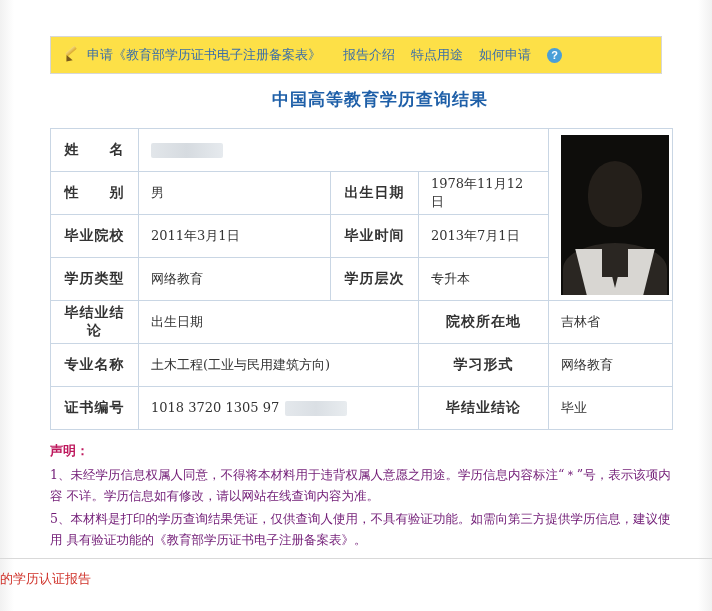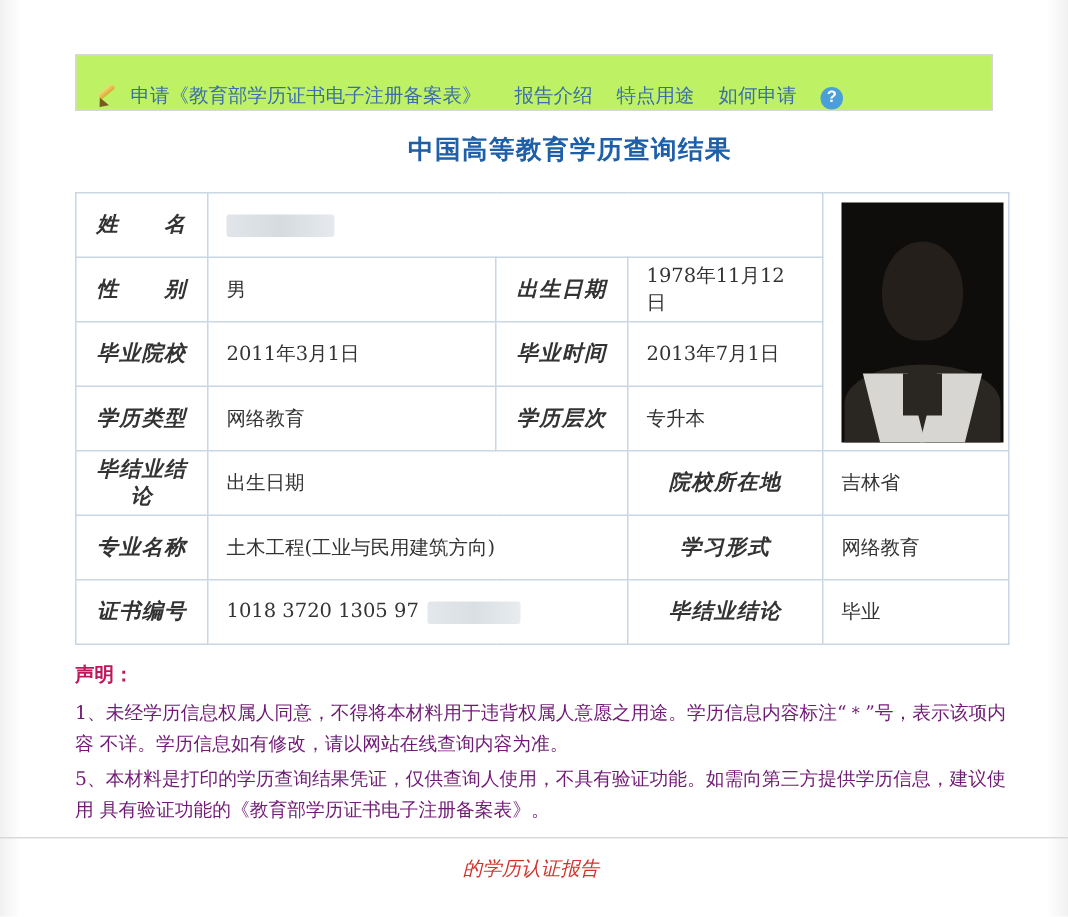--- a/index.html
+++ b/index.html
@@ -24,23 +24,23 @@
   }
   
   .notice-bar {
     position: absolute;
     left: 50px;
     top: 36px;
     width: 612px;
     height: 38px;
     box-sizing: border-box;
     border: 1px solid #d7d7d7;
-    background: #bef264;
+    background: #fde047;
     display: flex;
-    align-items: flex-end;
+    align-items: center;
     padding-left: 12px;
     font-size: 13px;
     color: #3c6fa8;
   }
   .notice-bar .pencil-icon {
     width: 16px;
     height: 16px;
     margin-right: 8px;
     position: relative;
     display: inline-block;
@@ -180,21 +180,20 @@
     font-family: "DejaVu Serif", "Liberation Serif", serif;
     vertical-align: middle;
   }
   td.label {
     background: #fff;
     font-weight: bold;
     font-size: 14px;
     text-align: center;
     letter-spacing: 1px;
     color: #1a1a1a;
-    font-style: italic;
   }
   td.value {
     font-size: 13px;
     color: #222;
   }
   td.photo-cell {
     padding: 0;
     text-align: center;
     vertical-align: middle;
     background: #fff;
@@ -302,22 +301,21 @@
     top: 558px;
     width: 712px;
     height: 1px;
     background: #d9d9d9;
   }
   .footer-link-wrap {
     position: absolute;
     left: 0;
     top: 570px;
     width: 708px;
-    text-align: center;
-    font-style: italic;
+    text-align: left;
   }
   .footer-link {
     color: #d0342c;
     font-size: 13px;
     text-decoration: none;
     font-family: "DejaVu Serif", "Liberation Serif", serif;
     cursor: pointer;
   }
   .side-shade-l {
     position: absolute;

